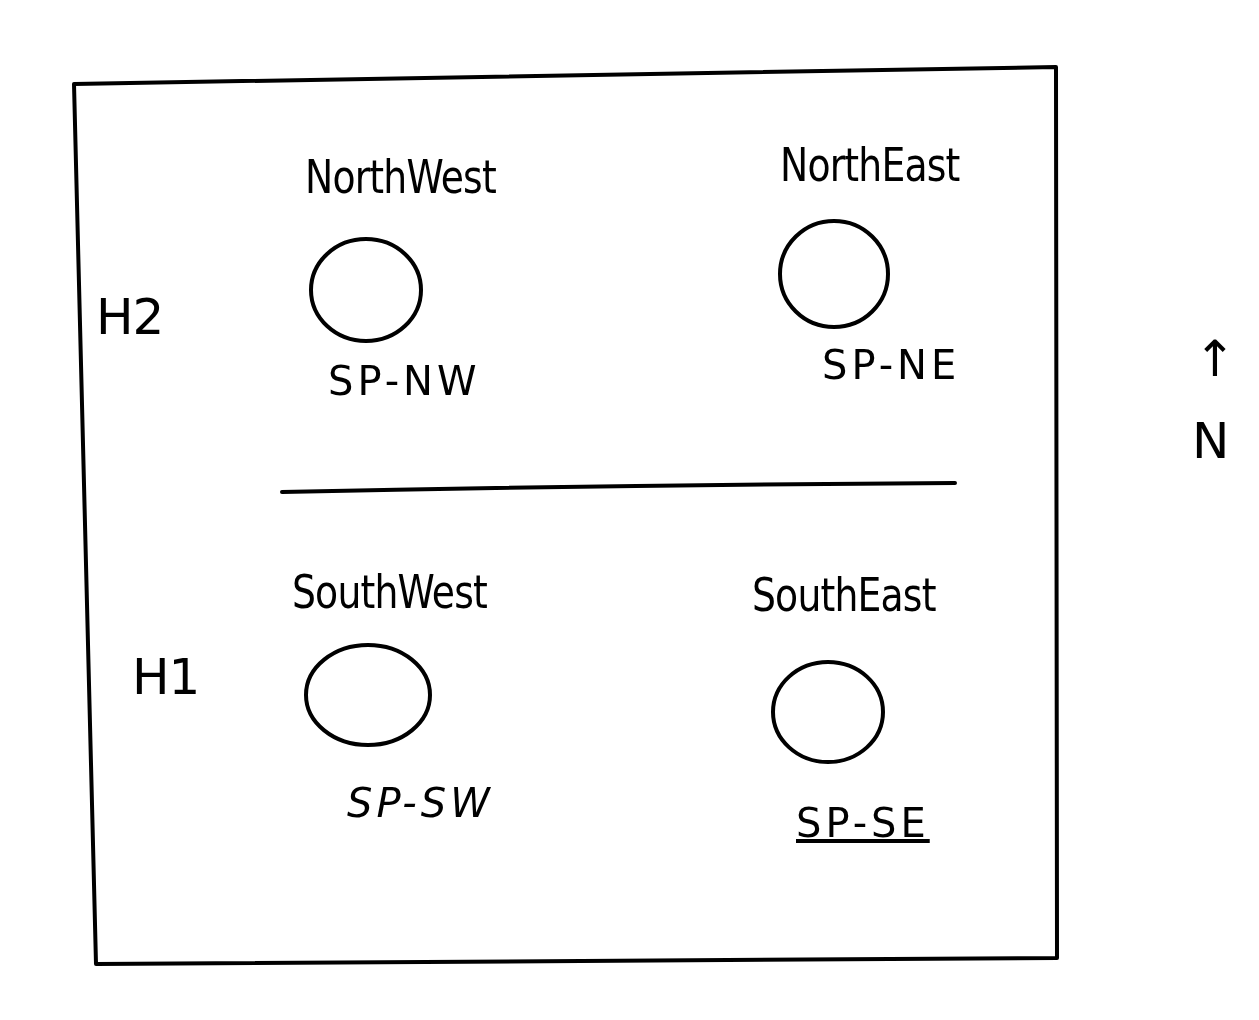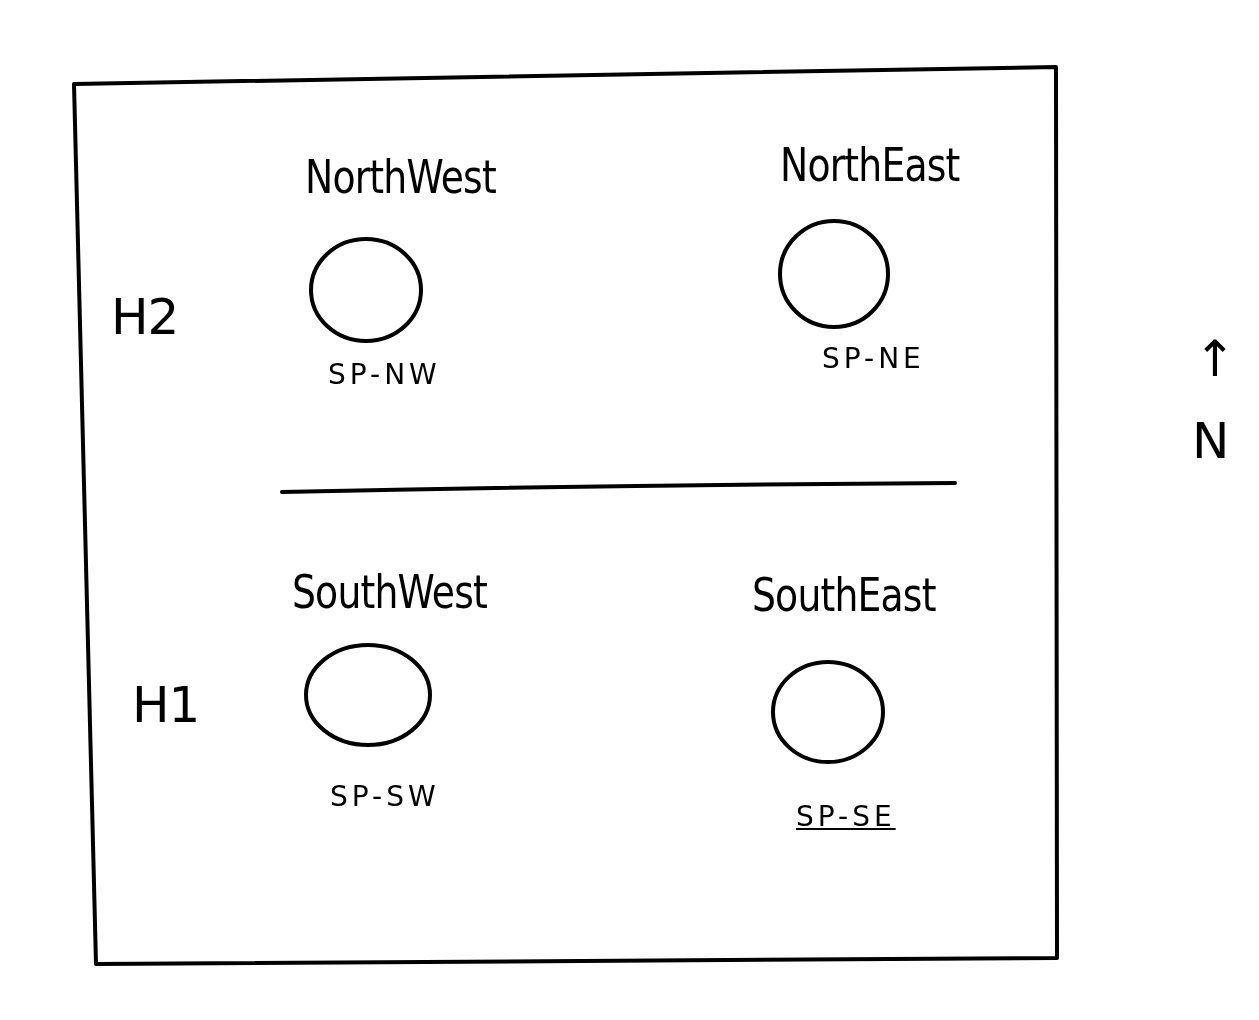--- a/index.html
+++ b/index.html
@@ -6,21 +6,21 @@
     body { width: 1259px; height: 1020px; position: relative; overflow: hidden; }
     svg.canvas { position: absolute; left: 0; top: 0; }
     .label {
       position: absolute;
       font-family: "DejaVu Sans", sans-serif;
       color: #000;
       white-space: nowrap;
       letter-spacing: -1px;
     }
     .zone { font-size: 46px; transform: scaleX(0.82); transform-origin: left top; }
-    .sp { font-size: 28px; letter-spacing: 4px; }
+    .sp { font-size: 40px; letter-spacing: 4px; }
     .half { font-size: 50px; font-weight: normal; }
     .north { font-size: 50px; }
   </style>
 </head>
 <body>
 
 <svg class="canvas" width="1259" height="1020" viewBox="0 0 1259 1020">
 
   <path d="M74 84 L1056 67 L1057 958 L96 964 Z" fill="none" stroke="#000" stroke-width="4" stroke-linejoin="round"></path>
 
@@ -32,20 +32,20 @@
   <ellipse cx="828" cy="712" rx="55" ry="50" fill="none" stroke="#000" stroke-width="4"></ellipse>
 </svg>
 
 <div class="label zone" style="left:305px; top:150px;">NorthWest</div>
 <div class="label zone" style="left:780px; top:138px;">NorthEast</div>
 <div class="label zone" style="left:292px; top:565px;">SouthWest</div>
 <div class="label zone" style="left:752px; top:568px;">SouthEast</div>
 
 <div class="label sp" style="left:328px; top:358px;">SP-NW</div>
 <div class="label sp" style="left:814px; top:342px;margin-left:8px;">SP-NE</div>
-<div class="label sp" style="left:330px; top:780px;">SP-SW</div>
+<div class="label sp" style="left:347px; top:780px;font-style:italic;">SP-SW</div>
 <div class="label sp" style="left:796px; top:800px;text-decoration:underline;">SP-SE</div>
 
-<div class="label half" style="left:111px; top:288px;">H2</div>
-<div class="label half" style="left:132px; top:648px;margin-top:28px;">H1</div>
+<div class="label half" style="left:96px; top:288px;">H2</div>
+<div class="label half" style="left:132px; top:648px;">H1</div>
 
 <div class="label north" style="left:1194px; top:330px;">↑</div>
 <div class="label north" style="left:1192px; top:412px;">N</div>
 
 </body></html>

